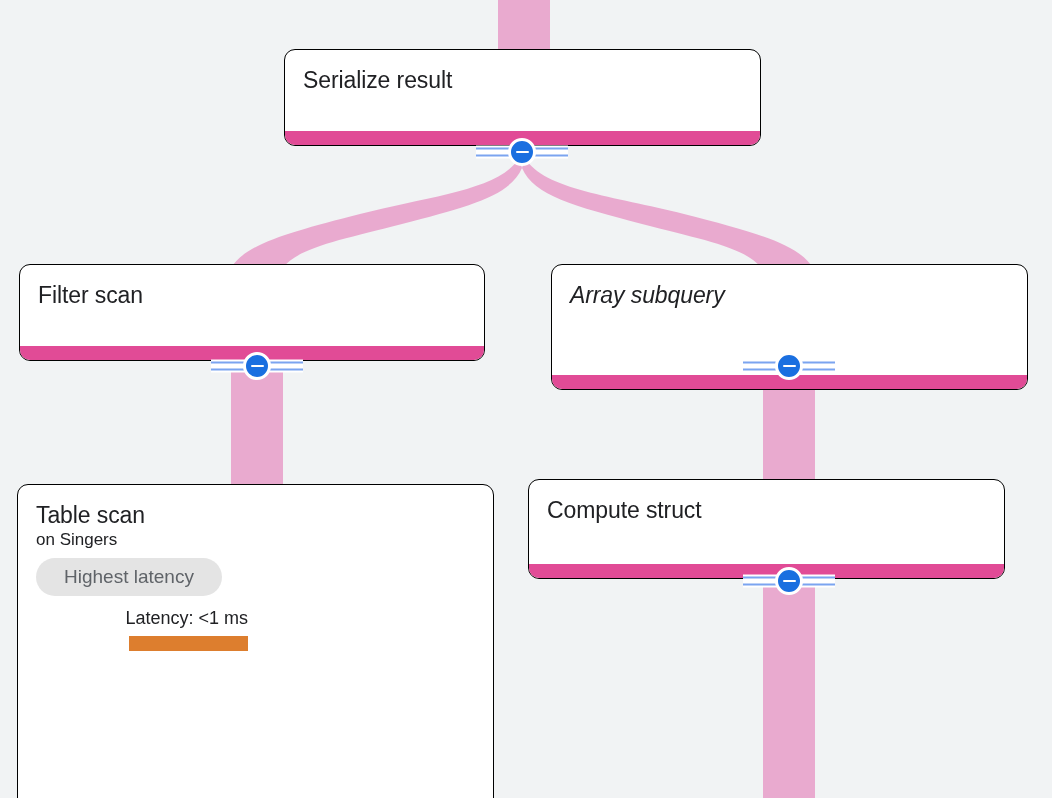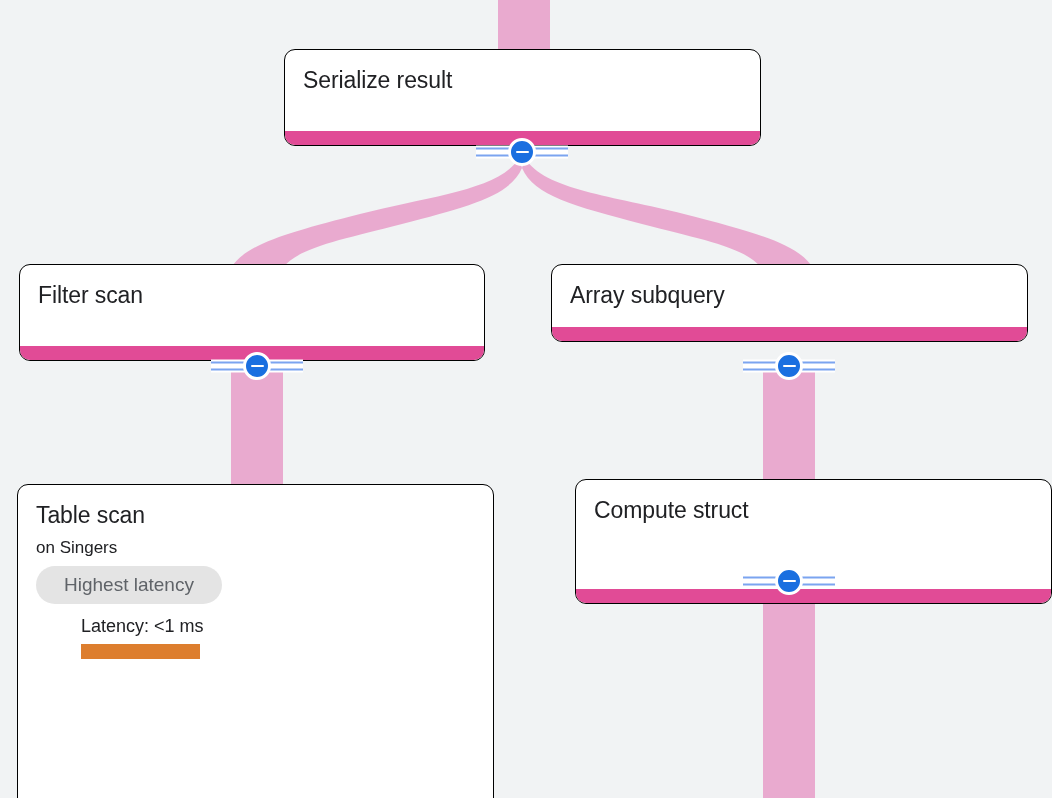--- a/index.html
+++ b/index.html
@@ -57,21 +57,20 @@
     font-size: 23px;
     line-height: 28px;
     color: #202124;
     letter-spacing: -0.1px;
     white-space: nowrap;
   }
   .node-subtitle {
     font-size: 17px;
     line-height: 22px;
     color: #202124;
-    margin-top: 8px;
     white-space: nowrap;
   }
   .node-footer {
     flex: 0 0 auto;
     height: 14px;
     background: #e14b96;
   }
 
   
   .chips {
@@ -95,22 +94,21 @@
   
   .metrics {
     margin-top: 11px;
     display: flex;
     flex-direction: row;
     align-items: flex-start;
   }
   .metric {
     display: flex;
     flex-direction: column;
-    align-items: flex-start;
-    margin-left: 45px;
+    align-items: flex-end;
   }
   .metric-label {
     font-size: 18px;
     line-height: 22px;
     color: #202124;
     white-space: nowrap;
   }
   .metric-bar {
     margin-top: 7px;
     height: 15px;
@@ -217,21 +215,21 @@
     <div class="node-body">
       <div class="node-title">Filter scan</div>
     </div>
     <div class="node-footer"></div>
   </div>
   <div class="toggle" style="left:257px; top:366px;">
     <div class="rail"></div>
     <div class="knob"></div>
   </div>
 
-  <div class="node" style="left:551px; top:264px; width:477px; height:78px;">
+  <div class="node" style="left:551px; top:264px; width:477px; height:126px;font-style:italic;">
     <div class="node-body">
       <div class="node-title">Array subquery</div>
     </div>
     <div class="node-footer"></div>
   </div>
   <div class="toggle" style="left:789px; top:366px;">
     <div class="rail"></div>
     <div class="knob"></div>
   </div>
 
@@ -247,21 +245,21 @@
       <div class="metrics">
         <div class="metric" style="width:212px;">
           <div class="metric-label">Latency: &lt;1 ms</div>
           <div class="metric-bar" style="width:119px;"></div>
         </div>
       </div>
     </div>
     <div class="node-footer"></div>
   </div>
 
-  <div class="node" style="left:575px; top:479px; width:477px; height:125px;">
+  <div class="node" style="left:528px; top:479px; width:477px; height:100px;">
     <div class="node-body">
       <div class="node-title">Compute struct</div>
     </div>
     <div class="node-footer"></div>
   </div>
   <div class="toggle" style="left:789px; top:581px;">
     <div class="rail"></div>
     <div class="knob"></div>
   </div>
 

